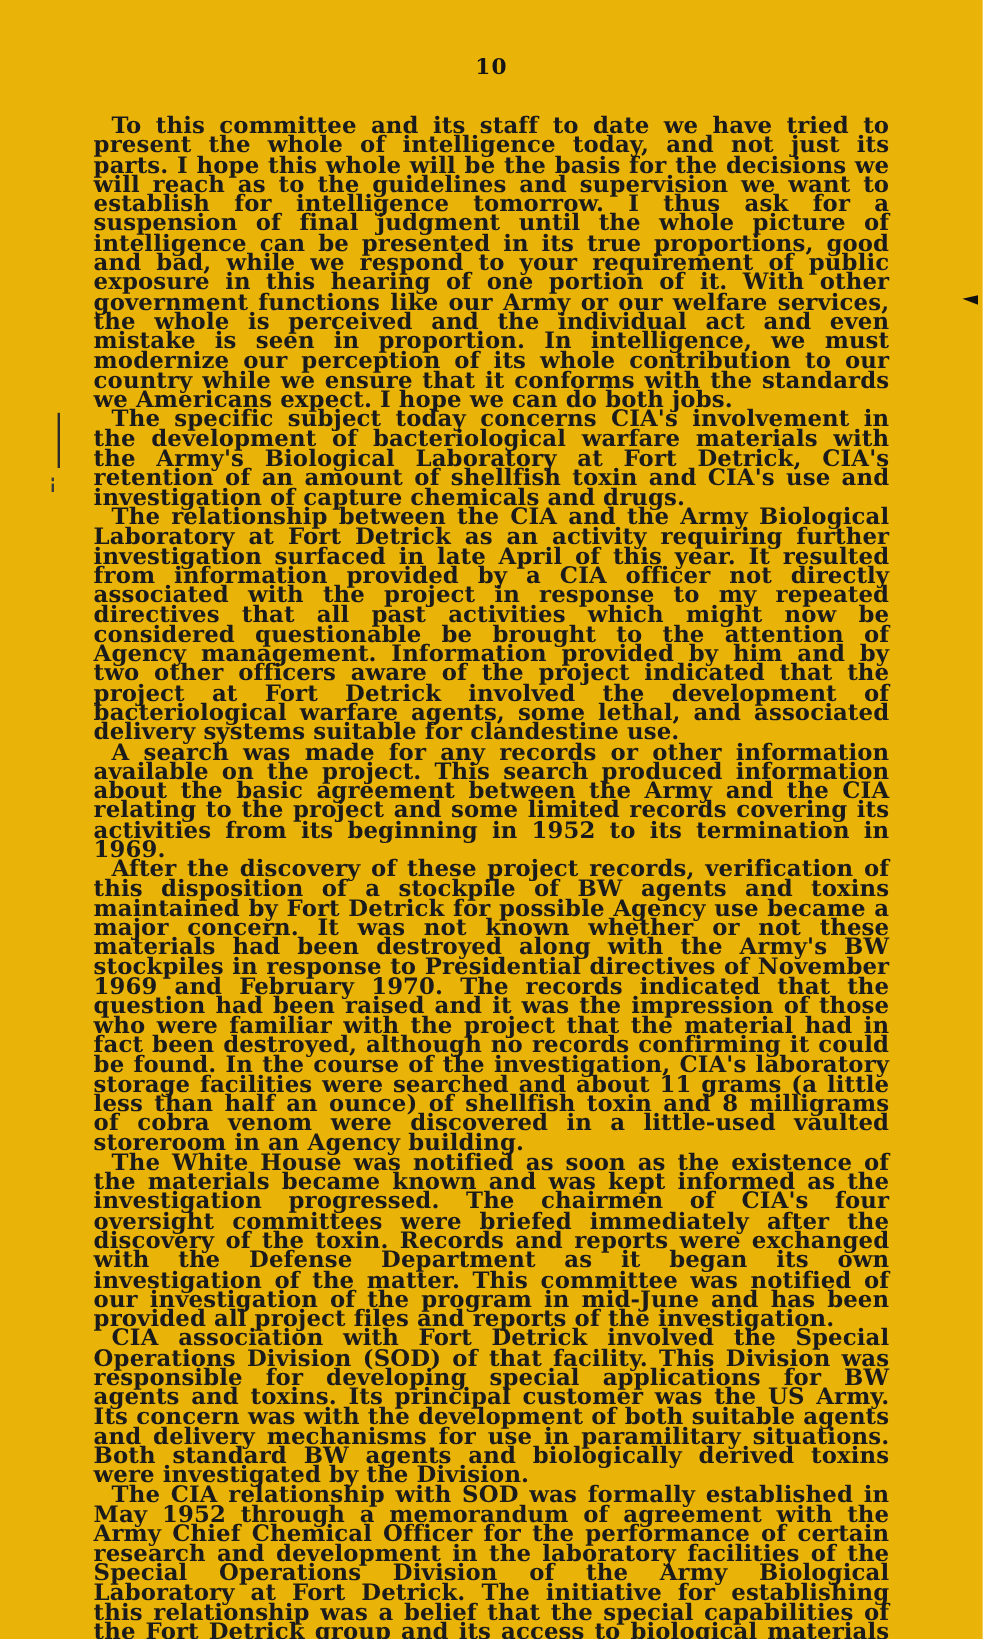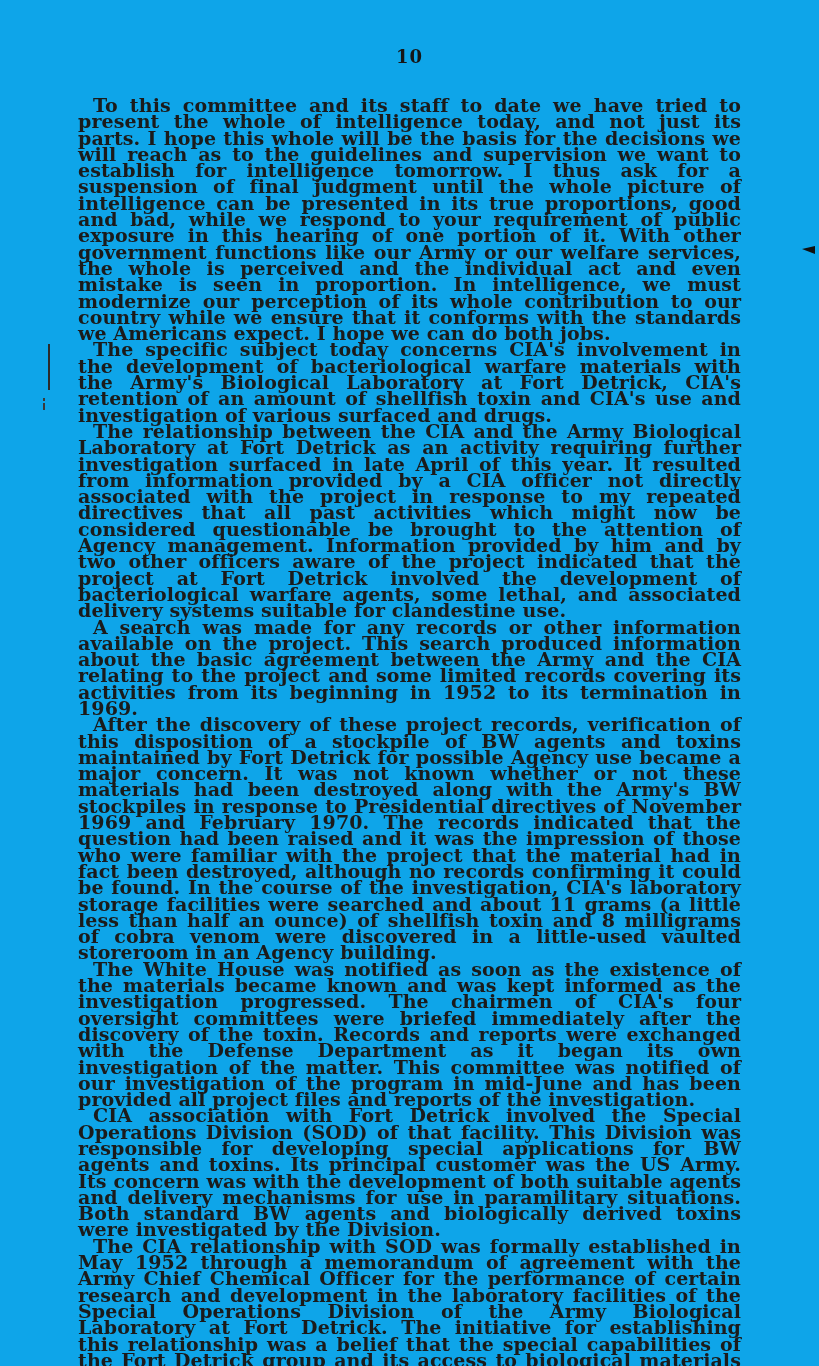--- a/index.html
+++ b/index.html
@@ -4,21 +4,21 @@
 <style>
   html, body {
     margin: 0;
     padding: 0;
     background: #ffffff;
   }
   .page {
     position: relative;
     width: 819px;
     height: 1366px;
-    background: #0ea5e9;
+    background: #eab308;
     font-family: "DejaVu Serif", serif;
     color: #1b1b1b;
     overflow: hidden;
   }
   .page-number {
     position: absolute;
     top: 46px;
     left: 0;
     width: 100%;
     text-align: center;
@@ -88,21 +88,21 @@
   }
 </style>
 </head>
 <body>
 
 <div class="page">
   <div class="page-number">10</div>
 
   <div class="body-text">
     <p>To this committee and its staff to date we have tried to present the whole of intelligence today, and not just its parts. I hope this whole will be the basis for the decisions we will reach as to the guidelines and supervision we want to establish for intelligence tomorrow. I thus ask for a suspension of final judgment until the whole picture of intelligence can be presented in its true proportions, good and bad, while we respond to your requirement of public exposure in this hearing of one portion of it. With other government functions like our Army or our welfare services, the whole is perceived and the individual act and even mistake is seen in proportion. In intelligence, we must modernize our perception of its whole contribution to our country while we ensure that it conforms with the standards we Americans expect. I hope we can do both jobs.</p>
-    <p>The specific subject today concerns CIA's involvement in the development of bacteriological warfare materials with the Army's Biological Laboratory at Fort Detrick, CIA's retention of an amount of shellfish toxin and CIA's use and investigation of various surfaced and drugs.</p>
+    <p>The specific subject today concerns CIA's involvement in the development of bacteriological warfare materials with the Army's Biological Laboratory at Fort Detrick, CIA's retention of an amount of shellfish toxin and CIA's use and investigation of capture chemicals and drugs.</p>
     <p>The relationship between the CIA and the Army Biological Laboratory at Fort Detrick as an activity requiring further investigation surfaced in late April of this year. It resulted from information provided by a CIA officer not directly associated with the project in response to my repeated directives that all past activities which might now be considered questionable be brought to the attention of Agency management. Information provided by him and by two other officers aware of the project indicated that the project at Fort Detrick involved the development of bacteriological warfare agents, some lethal, and associated delivery systems suitable for clandestine use.</p>
     <p>A search was made for any records or other information available on the project. This search produced information about the basic agreement between the Army and the CIA relating to the project and some limited records covering its activities from its beginning in 1952 to its termination in 1969.</p>
     <p>After the discovery of these project records, verification of this disposition of a stockpile of BW agents and toxins maintained by Fort Detrick for possible Agency use became a major concern. It was not known whether or not these materials had been destroyed along with the Army's BW stockpiles in response to Presidential directives of November 1969 and February 1970. The records indicated that the question had been raised and it was the impression of those who were familiar with the project that the material had in fact been destroyed, although no records confirming it could be found. In the course of the investigation, CIA's laboratory storage facilities were searched and about 11 grams (a little less than half an ounce) of shellfish toxin and 8 milligrams of cobra venom were discovered in a little-used vaulted storeroom in an Agency building.</p>
     <p>The White House was notified as soon as the existence of the materials became known and was kept informed as the investigation progressed. The chairmen of CIA's four oversight committees were briefed immediately after the discovery of the toxin. Records and reports were exchanged with the Defense Department as it began its own investigation of the matter. This committee was notified of our investigation of the program in mid-June and has been provided all project files and reports of the investigation.</p>
     <p>CIA association with Fort Detrick involved the Special Operations Division (SOD) of that facility. This Division was responsible for developing special applications for BW agents and toxins. Its principal customer was the US Army. Its concern was with the development of both suitable agents and delivery mechanisms for use in paramilitary situations. Both standard BW agents and biologically derived toxins were investigated by the Division.</p>
     <p>The CIA relationship with SOD was formally established in May 1952 through a memorandum of agreement with the Army Chief Chemical Officer for the performance of certain research and development in the laboratory facilities of the Special Operations Division of the Army Biological Laboratory at Fort Detrick. The initiative for establishing this relationship was a belief that the special capabilities of the Fort Detrick group and its access to biological materials of all sorts provided the Agency access to research and development expertise and capabilities which were appropriate to its function and not otherwise available. The need for such capabilities was tied to earlier Office of Strategic Services World War II experience, which included the development of two different types of agent suicide pills to be used in the event of capture and a successful operation using BW materials to incapacitate a Nazi leader temporarily.</p>
   </div>
 
   <div class="margin-arrow"></div>
   <div class="margin-line"></div>

